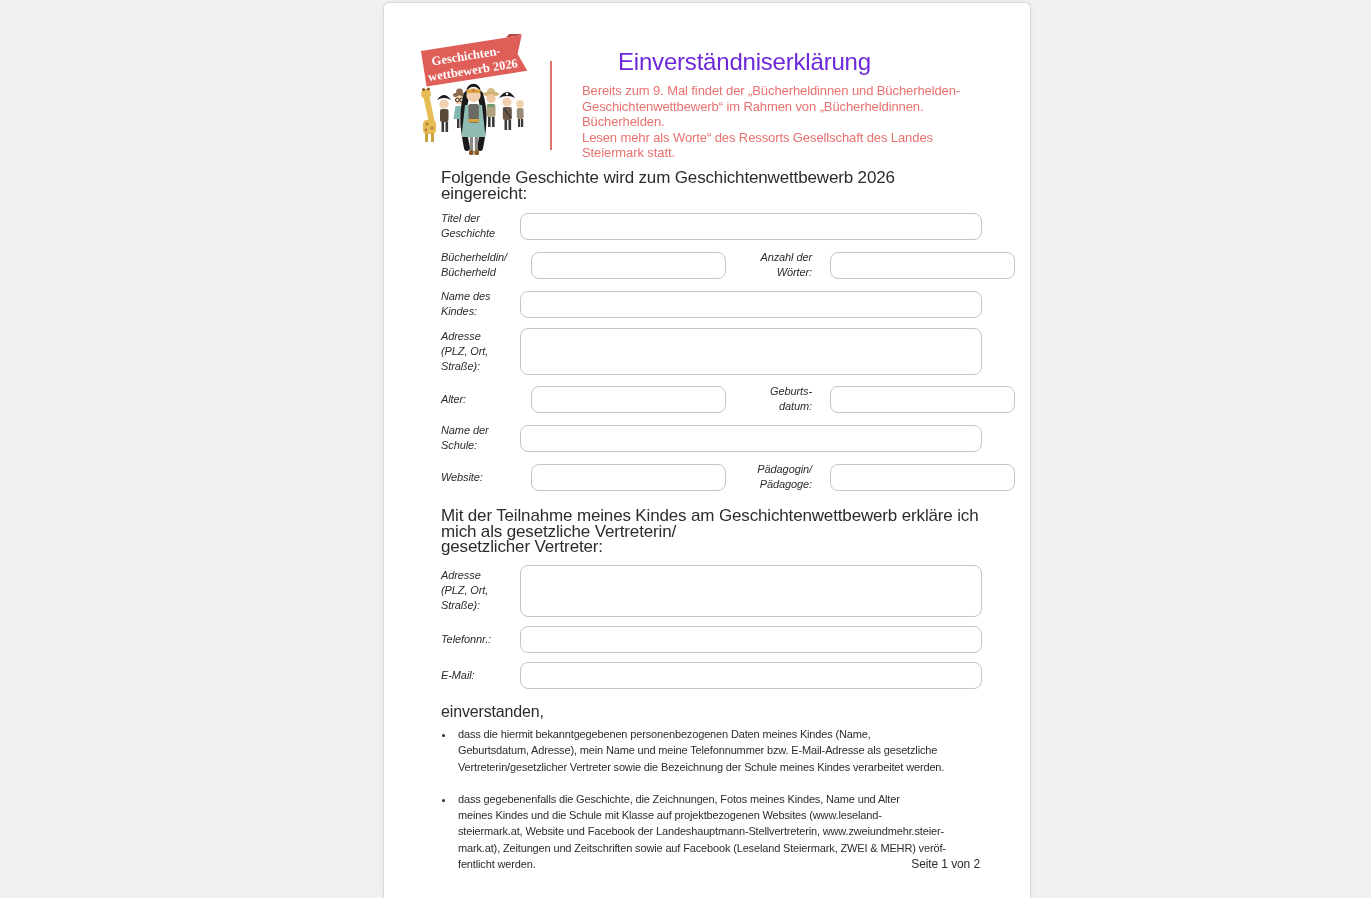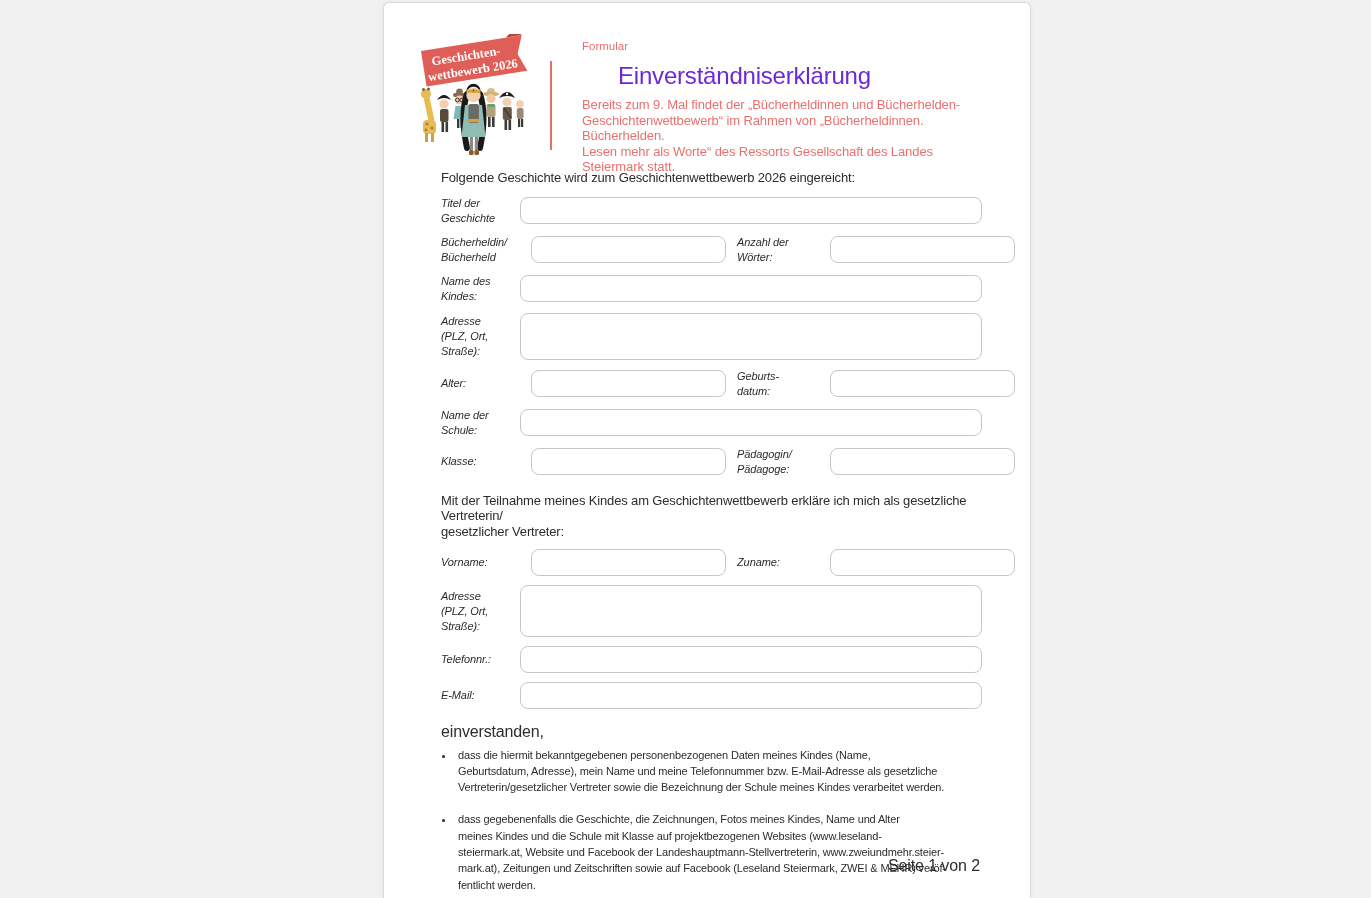--- a/index.html
+++ b/index.html
@@ -25,44 +25,44 @@
     margin-top:10px; font-size:24px; font-weight:normal; color:#6d28d9;
     letter-spacing:-0.2px; line-height:26px;margin-left:36px;
   }
   .intro {
     margin-top:8px; font-size:13px; color:#e8716e; line-height:15.6px;
     white-space:pre-line; letter-spacing:-0.1px;
   }
   
   .content { position:absolute; left:57px; top:167px; width:541px; }
   .section-heading {
-    font-size:13px; line-height:15.5px; margin-bottom:10px;
+    font-size:17px; line-height:15.5px; margin-bottom:10px;
     white-space:pre-line; letter-spacing:-0.15px;
   }
   .row { display:grid; grid-template-columns:79px 462px; align-items:center; margin-bottom:9px; }
   .row.split { grid-template-columns:79px 195px 82px 185px;gap:11px; }
   .flabel { font-size:11px; line-height:15px; white-space:pre-line; letter-spacing:-0.1px;font-style:italic; }
-  .flabel.right { padding-right:7px; }
+  .flabel.right { text-align:right; padding-right:7px; }
   .tbox {
     width:100%; height:27px; background:#fff;
     border:1px solid #c6c6c6; border-radius:8px;
     font-family:inherit; font-size:11px; padding:2px 8px; color:#2e2c2a;
     resize:none; outline:none; display:block;
   }
   textarea.tbox.tall1 { height:47px; }
   textarea.tbox.tall2 { height:52px; }
   .guardian-heading { margin:16px 0 10px 0; }
   .consent-lead { font-size:16px; line-height:15.5px; margin-top:15px; letter-spacing:-0.15px; }
   .bullets { margin:3px 0 0 14px; }
   .bullets li {
     font-size:11px; line-height:16.3px; margin-top:7px; margin-bottom:16px;
     white-space:pre-line; letter-spacing:-0.15px; padding-left:3px;
   }
   .page-footer {
-    position:absolute; right:50px; top:854px; font-size:16px; letter-spacing:-0.1px;
+    position:absolute; right:50px; top:854px; font-size:12px; letter-spacing:-0.1px;
   }
 </style>
 </head>
 <body>
 
 <div class="page">
 
   <div class="logo-wrap">
     <svg width="116" height="130" viewBox="0 0 116 130">
 
@@ -149,21 +149,20 @@
           <rect x="52" y="116" width="4.6" height="5" rx="1.5" fill="#8a5a2b"></rect>
           <rect x="57.4" y="116" width="4.6" height="5" rx="1.5" fill="#8a5a2b"></rect>
         </g>
       </g>
     </svg>
   </div>
 
   <div class="divider"></div>
 
   <div class="header-text">
-    <div class="kicker">Formular</div>
     <h1 class="doc-title">Einverständniserklärung</h1>
     <p class="intro">Bereits zum 9. Mal findet der „Bücherheldinnen und Bücherhelden-
 Geschichtenwettbewerb“ im Rahmen von „Bücherheldinnen. Bücherhelden.
 Lesen mehr als Worte“ des Ressorts Gesellschaft des Landes Steiermark statt.</p>
   </div>
 
   <div class="content">
 
     <p class="section-heading">Folgende Geschichte wird zum Geschichtenwettbewerb 2026 eingereicht:</p>
 
@@ -203,36 +202,30 @@
       <input class="tbox" type="text" style="">
     </div>
 
     <div class="row">
       <span class="flabel">Name der
 Schule:</span>
       <input class="tbox" type="text" style="">
     </div>
 
     <div class="row split">
-      <span class="flabel">Klasse:</span>
+      <span class="flabel">Website:</span>
       <input class="tbox" type="text" style="">
       <span class="flabel right">Pädagogin/
 Pädagoge:</span>
       <input class="tbox" type="text" style="">
     </div>
 
     <p class="section-heading guardian-heading">Mit der Teilnahme meines Kindes am Geschichtenwettbewerb erkläre ich mich als gesetzliche Vertreterin/
 gesetzlicher Vertreter:</p>
 
-    <div class="row split">
-      <span class="flabel">Vorname:</span>
-      <input class="tbox" type="text" style="">
-      <span class="flabel right">Zuname:</span>
-      <input class="tbox" type="text" style="">
-    </div>
 
     <div class="row">
       <span class="flabel">Adresse
 (PLZ, Ort,
 Straße):</span>
       <textarea class="tbox tall2" style=""></textarea>
     </div>
 
     <div class="row">
       <span class="flabel">Telefonnr.:</span>

